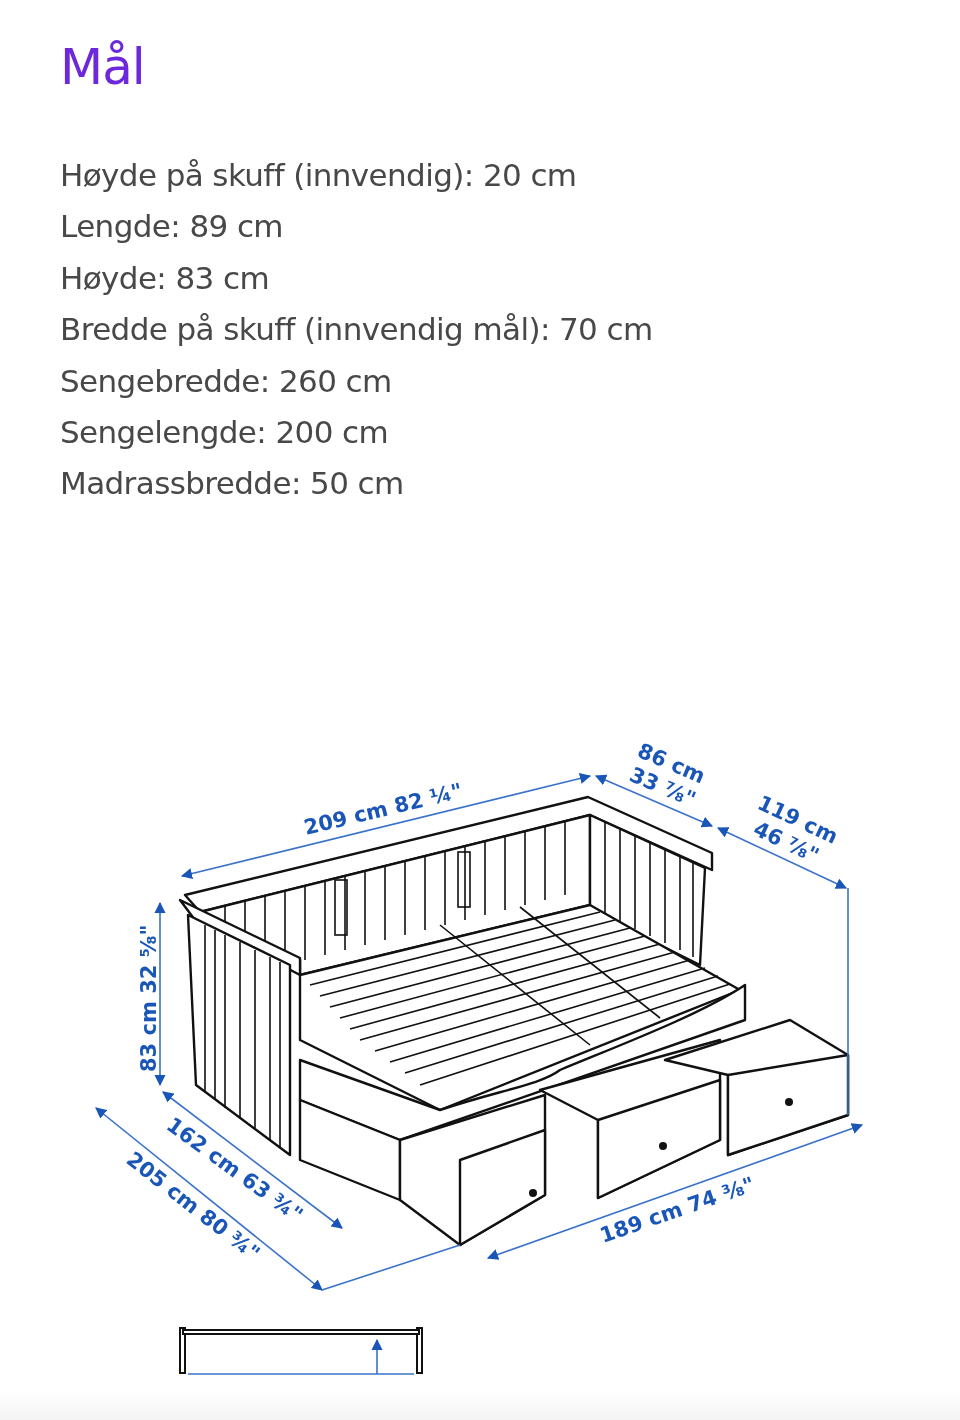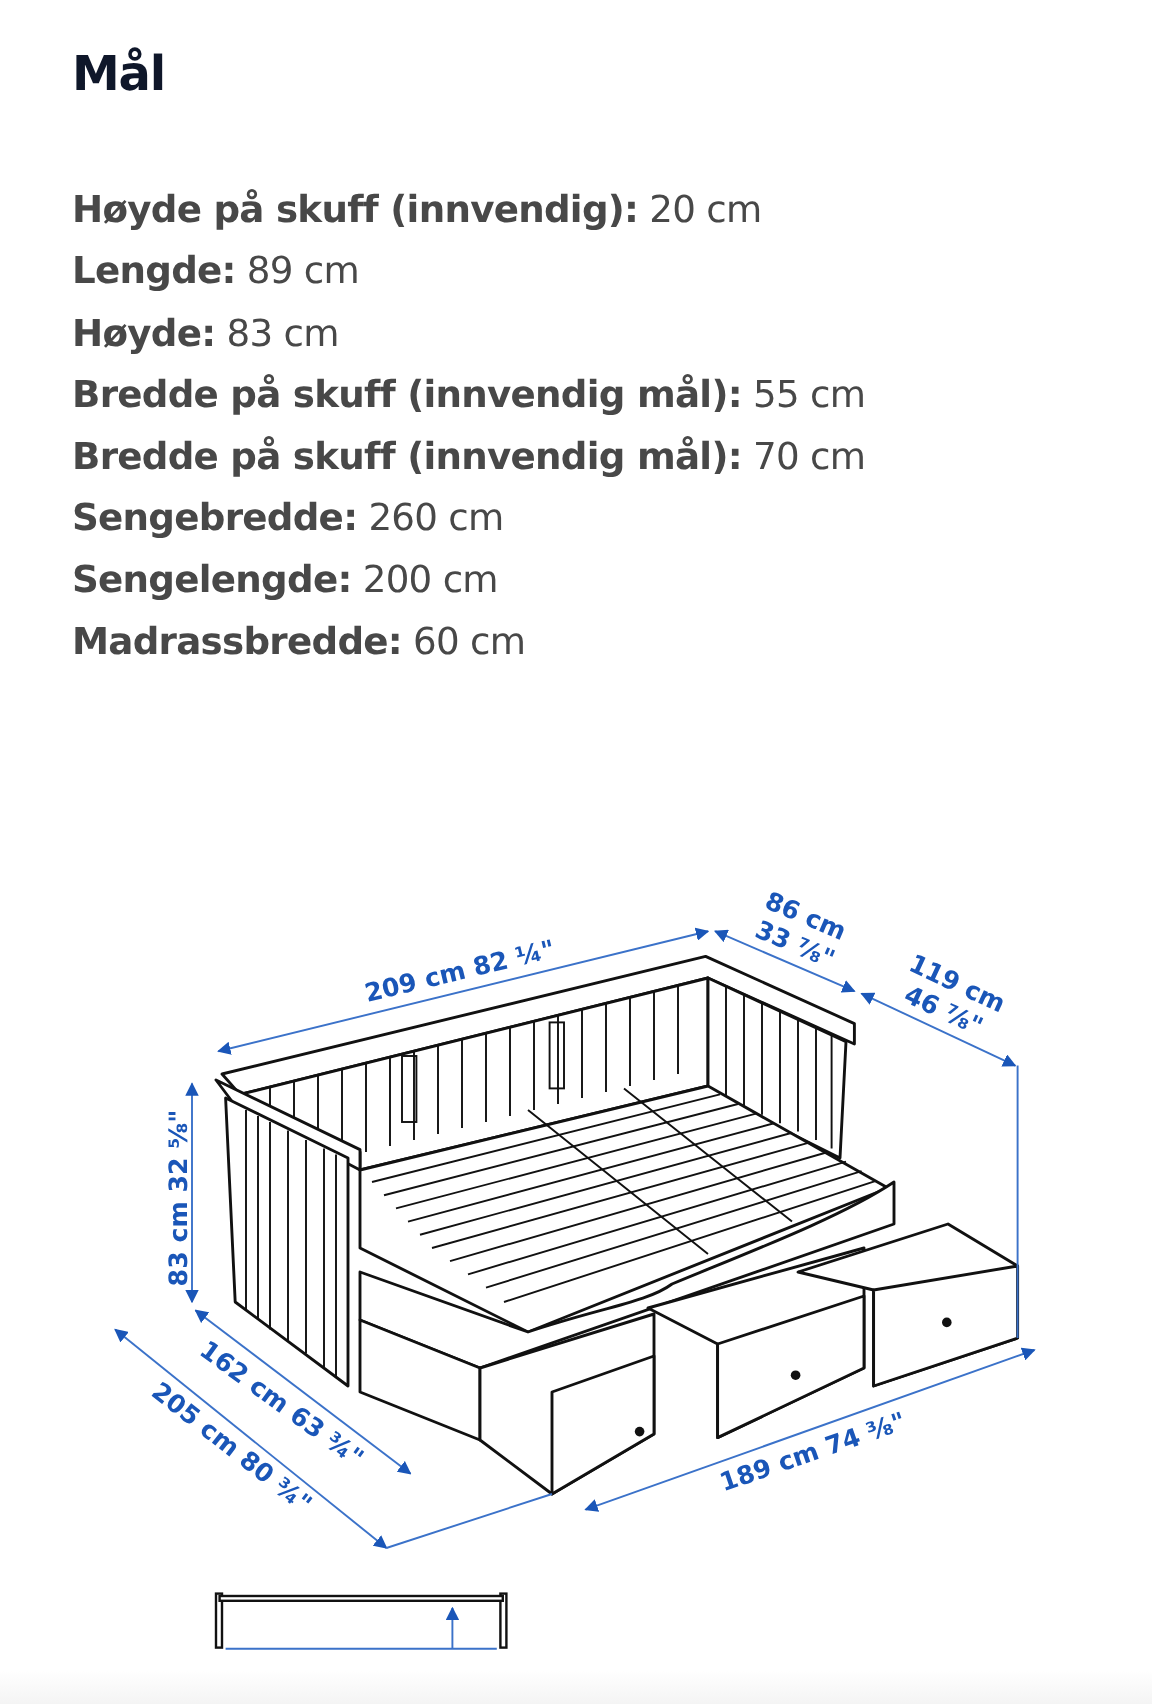--- a/index.html
+++ b/index.html
@@ -1,45 +1,44 @@
 <!DOCTYPE html>
 <html><head>
 <meta charset="utf-8">
 <style>
   html, body { margin: 0; padding: 0; background: #ffffff; }
   body { width: 960px; height: 1420px; overflow: hidden; position: relative;
          font-family: "DejaVu Sans", "Liberation Sans", sans-serif; color: #484848; }
   .title { position: absolute; left: 60px; top: 40px; margin: 0;
-           font-size: 40px; font-weight: bold; letter-spacing: -1px; line-height: 1.1; color: #0f172a; }
+           font-size: 50px; font-weight: normal; letter-spacing: -1px; line-height: 1.1; color: #6d28d9; }
   .specs { position: absolute; left: 60px; top: 150px; margin: 0; padding: 0; list-style: none; }
   .spec { font-size: 31px; line-height: 51.4px; white-space: nowrap; letter-spacing: -0.6px; }
-  .spec .k { font-weight: bold; }
+  .spec .k { font-weight: normal; }
   .spec .v { font-weight: normal; }
   .drawing { position: absolute; left: 0; top: 720px; width: 960px; height: 700px; }
   .dim { font-family: "DejaVu Sans", sans-serif; font-weight: bold; fill: #1a56b8; font-size: 21px; }
   .dline { stroke: #3b72c9; stroke-width: 1.6; fill: none; }
   .ink { stroke: #111; stroke-width: 2.4; fill: #fff; stroke-linejoin: round; }
   .thin { stroke: #111; stroke-width: 1.6; fill: none; }
   .fade { position: absolute; left: 0; top: 1392px; width: 960px; height: 28px;
           background: linear-gradient(#ffffff00, #f4f4f4); }
 </style>
 </head>
 <body>
 
 <h1 class="title">Mål</h1>
 
 <ul class="specs">
   <li class="spec"><span class="k">Høyde på skuff (innvendig):</span> <span class="v">20 cm</span></li>
   <li class="spec"><span class="k">Lengde:</span> <span class="v">89 cm</span></li>
   <li class="spec"><span class="k">Høyde:</span> <span class="v">83 cm</span></li>
-  <li class="spec"><span class="k">Bredde på skuff (innvendig mål):</span> <span class="v">55 cm</span></li>
   <li class="spec"><span class="k">Bredde på skuff (innvendig mål):</span> <span class="v">70 cm</span></li>
   <li class="spec"><span class="k">Sengebredde:</span> <span class="v">260 cm</span></li>
   <li class="spec"><span class="k">Sengelengde:</span> <span class="v">200 cm</span></li>
-  <li class="spec"><span class="k">Madrassbredde:</span> <span class="v">60 cm</span></li>
+  <li class="spec"><span class="k">Madrassbredde:</span> <span class="v">50 cm</span></li>
 </ul>
 
 <svg class="drawing" viewBox="0 720 960 700" xmlns="http://www.w3.org/2000/svg">
   <defs>
     <marker id="ah" viewBox="0 0 10 10" refX="9" refY="5" markerWidth="7" markerHeight="7" orient="auto-start-reverse">
       <path d="M0,0 L10,5 L0,10 z" fill="#1a56b8"></path>
     </marker>
   </defs>
 
   <g>

